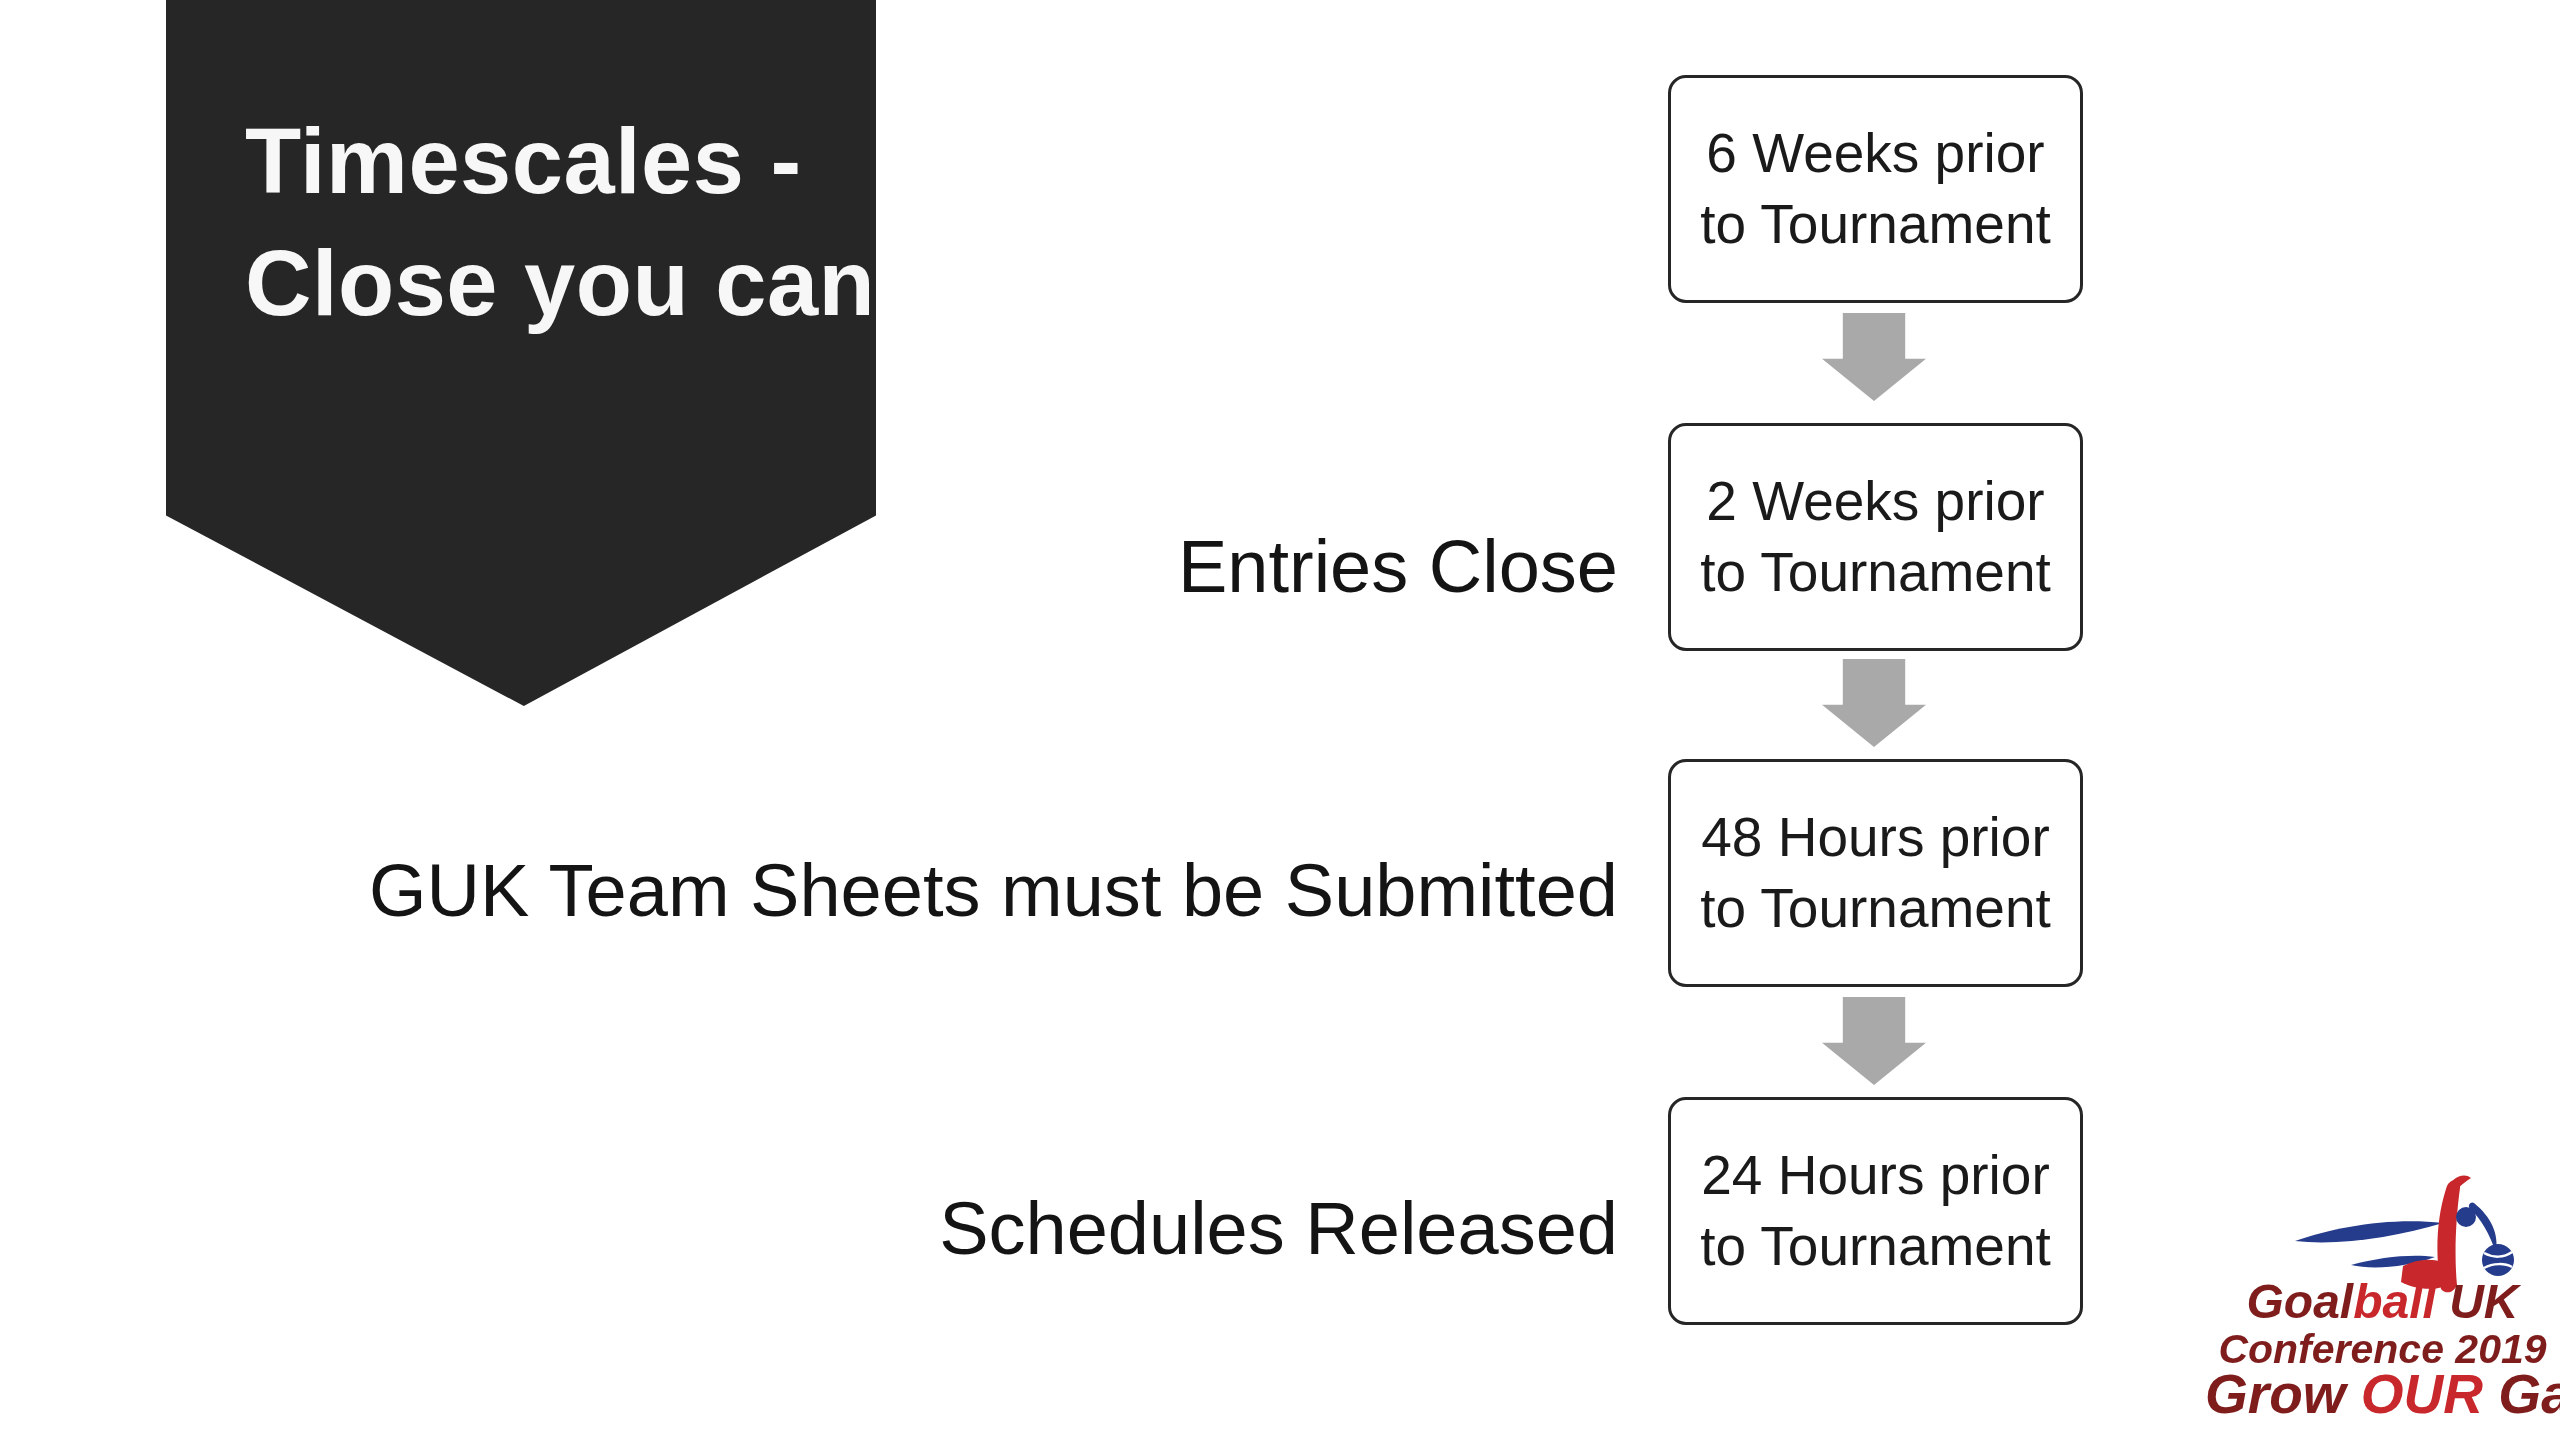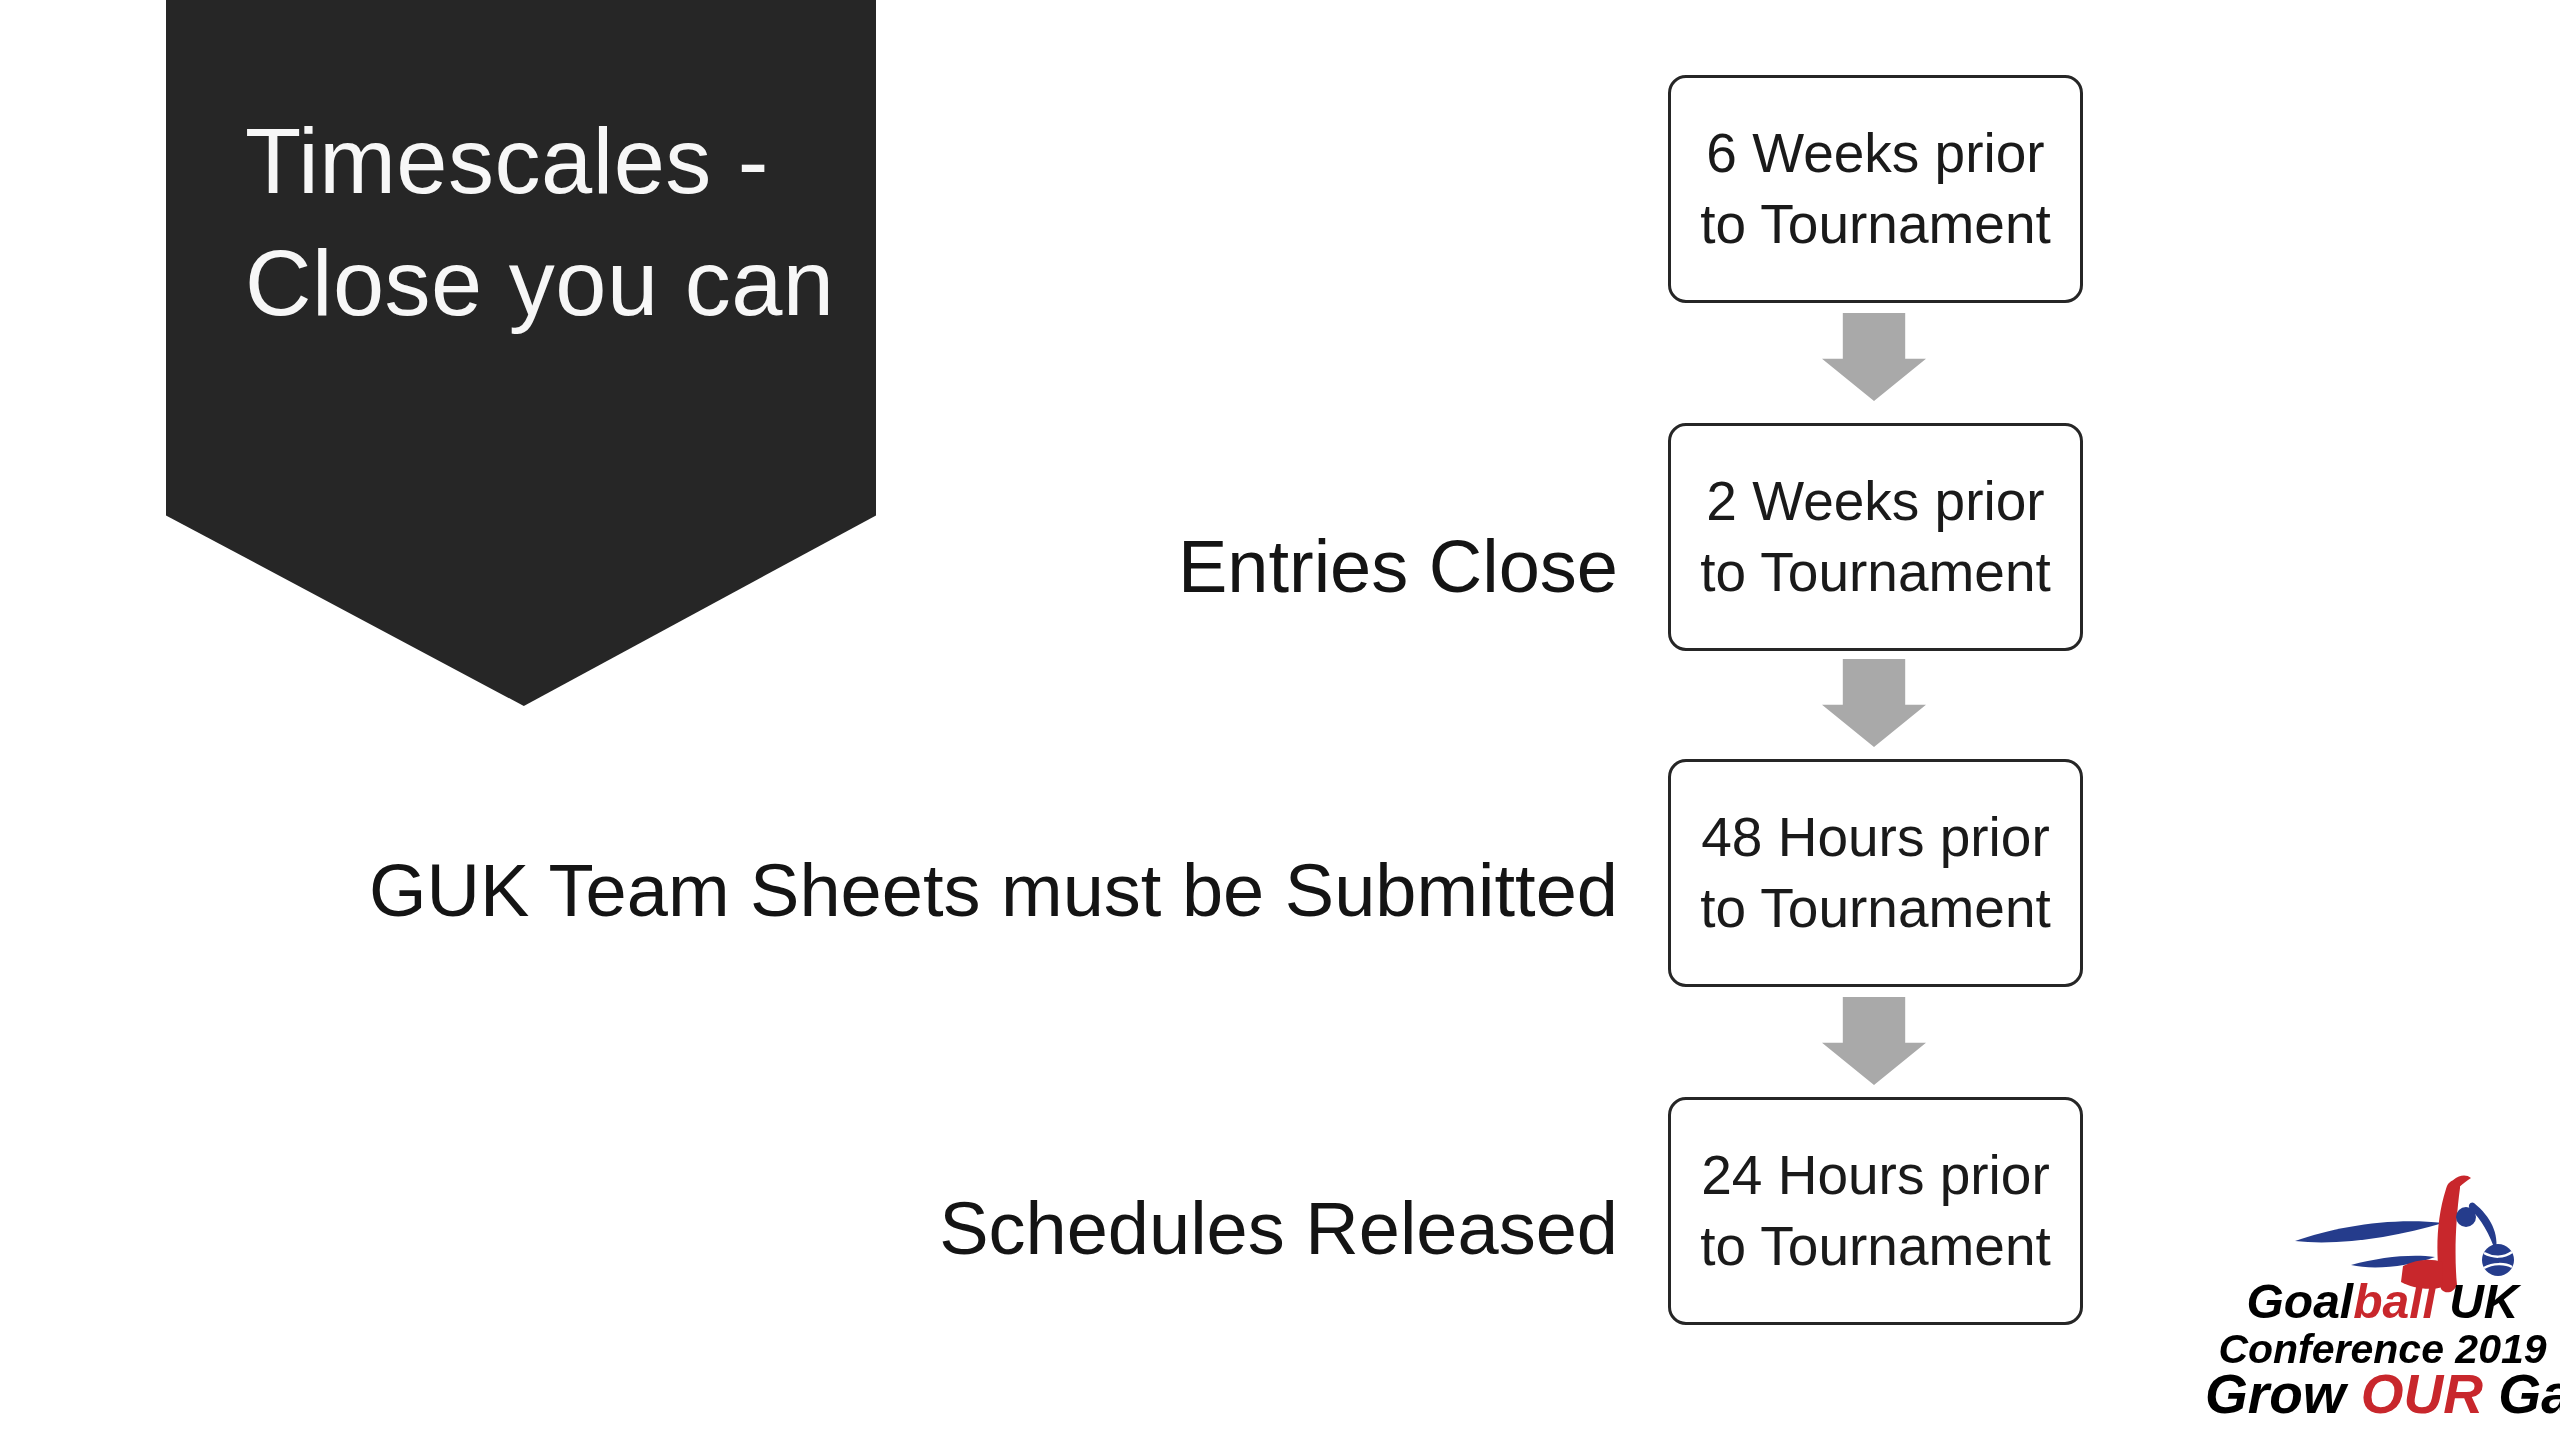--- a/index.html
+++ b/index.html
@@ -16,20 +16,21 @@
     background: #ffffff;
   }
 
   
   .banner {
     position: absolute;
     left: 166px; top: 0;
     width: 710px; height: 706px;
     background: #262626;
     clip-path: polygon(0 0, 100% 0, 100% 73%, 50.4% 100%, 0 73%);
+    font-weight: bold;
   }
   .banner-text {
     position: absolute;
     left: 79px; top: 100px;
     font-size: 92px;
     line-height: 1.33;
     color: #f7f7f7;
     letter-spacing: 0.5px;
     white-space: nowrap;
   }
@@ -101,21 +102,21 @@
     left: 0; top: 112px;
     width: 355px;
     text-align: center;
     font-weight: bold;
     font-style: italic;
     white-space: nowrap;
   }
   .logo-line1 { font-size: 48px; line-height: 50px; }
   .logo-line2 { font-size: 41px; line-height: 45px; }
   .logo-line3 { font-size: 55px; line-height: 45px; text-align: right; }
-  .lg-blue { color: #000000; }
+  .lg-blue { color: #7f1d1d; }
   .lg-red  { color: #c8272c; }
 </style>
 </head>
 <body>
 
 <div class="slide">
 
   <div class="banner">
     <div class="banner-text">
       <div>Timescales -</div>

